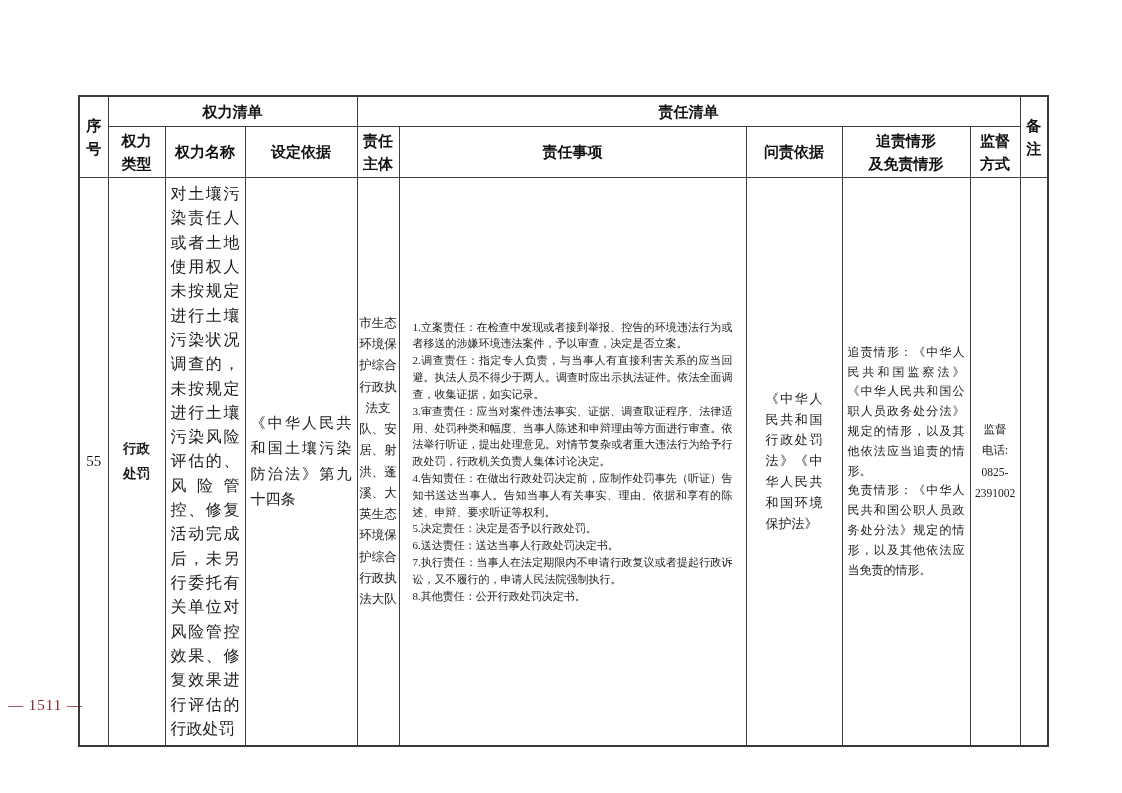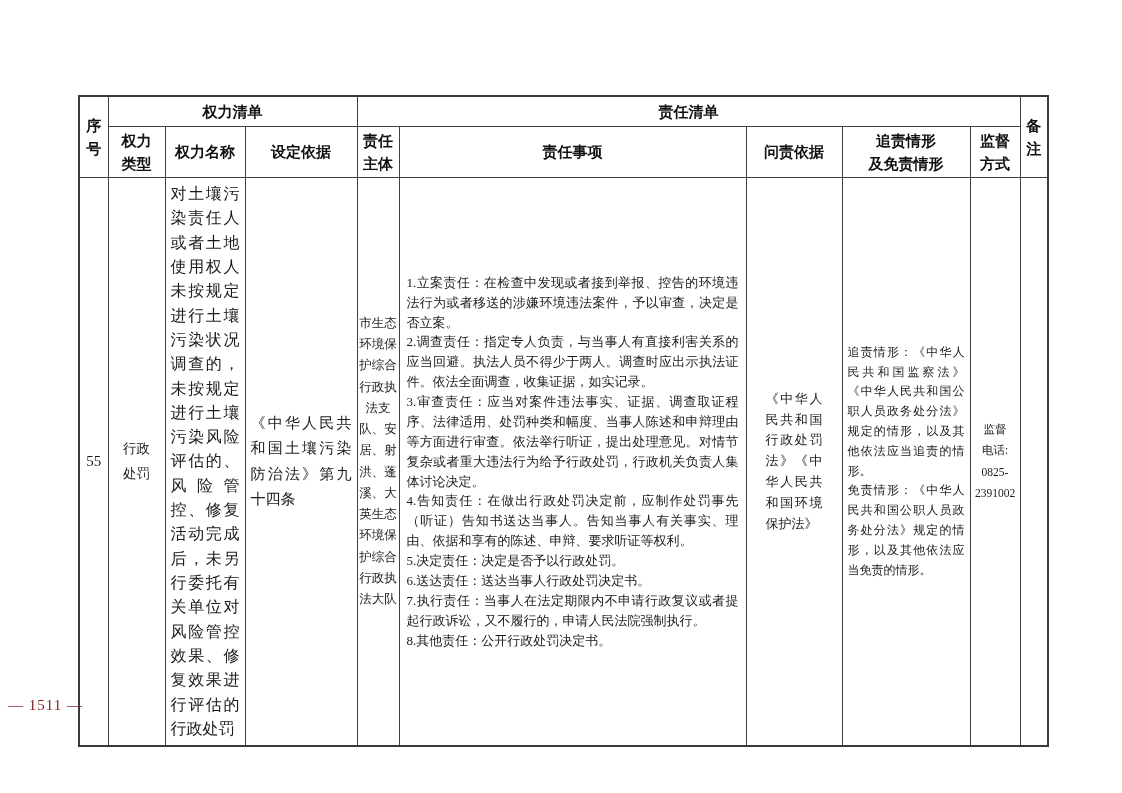--- a/index.html
+++ b/index.html
@@ -38,26 +38,26 @@
     white-space: pre-line;
     line-height: 1.55;
     color: #111;
     font-stretch: normal;
   }
   tr.h1 { height: 30px; }
   tr.h2 { height: 49px; }
   tr.body-row { height: 502px; }
   td { font-size: 13px; line-height: 1.55; }
   .c-serial   { text-align: center; font-size: 15px; font-family: "Liberation Serif", serif; }
-  .c-ptype    { text-align: center; white-space: pre-line; font-size: 13.5px; line-height: 1.8; }
+  .c-ptype    { text-align: center; white-space: pre-line; font-size: 13.5px; line-height: 1.8; font-weight: bold; }
   .c-pname    { text-align: justify; text-justify: inter-character; font-size: 16px; line-height: 1.52; padding: 4px 5px; }
   .c-sbasis   { text-align: justify; text-justify: inter-character; font-size: 15px; line-height: 1.7; padding: 4px 5px; }
   .c-entity   { text-align: center; font-size: 12.5px; line-height: 1.7; padding: 2px 1px; }
   .c-items    { text-align: justify; text-justify: inter-character; white-space: pre-line;
-                font-size: 13px; line-height: 1.53; padding: 4px 7px; vertical-align: middle; }
+                font-size: 11px; line-height: 1.53; padding: 4px 13px; vertical-align: middle; }
   .c-abasis   { text-align: justify; text-justify: inter-character; font-size: 13px; line-height: 1.6; padding: 4px 19px; }
   .c-pursuit  { text-align: justify; text-justify: inter-character; white-space: pre-line;
                 font-size: 12px; line-height: 1.65; padding: 4px 5px; margin-left: 16px; }
   .c-superv   { text-align: center; white-space: pre-line; font-size: 11.5px; line-height: 1.85; padding: 2px 1px; }
   .c-remarks  { }
   .page-footer {
     position: absolute;
     left: 8px; right: 0;
     top: 697px;
     font-size: 15px;

